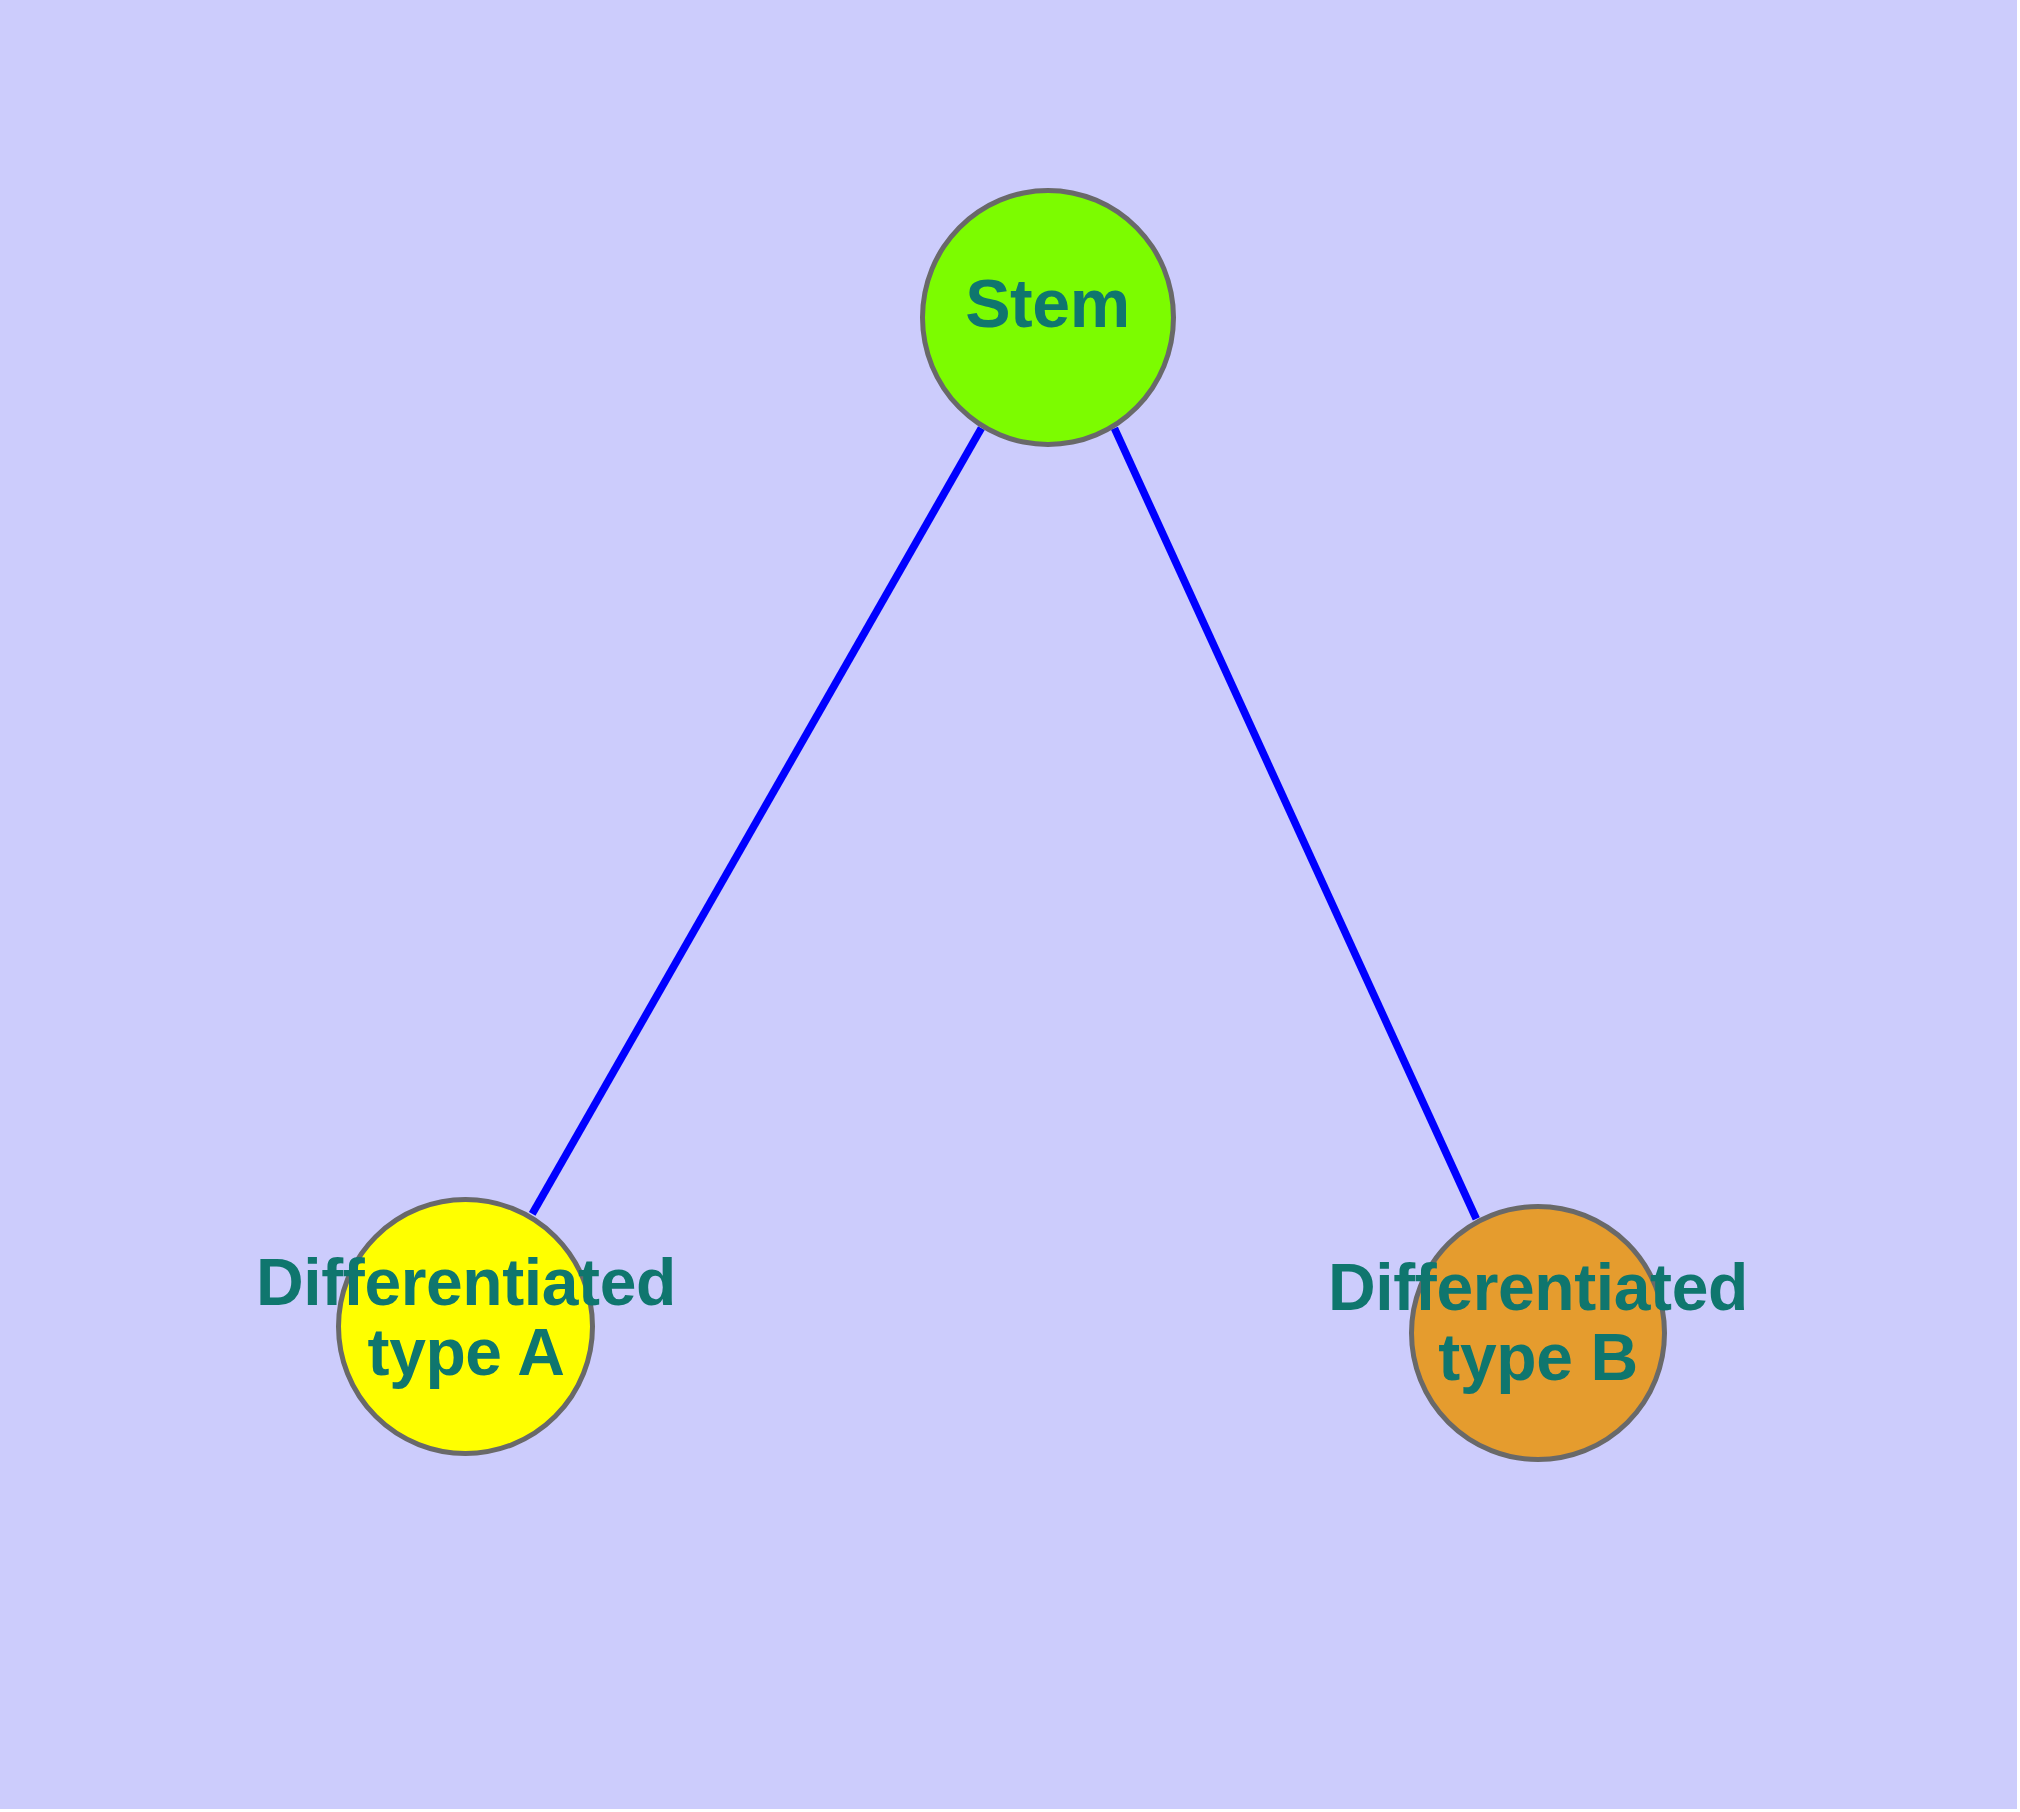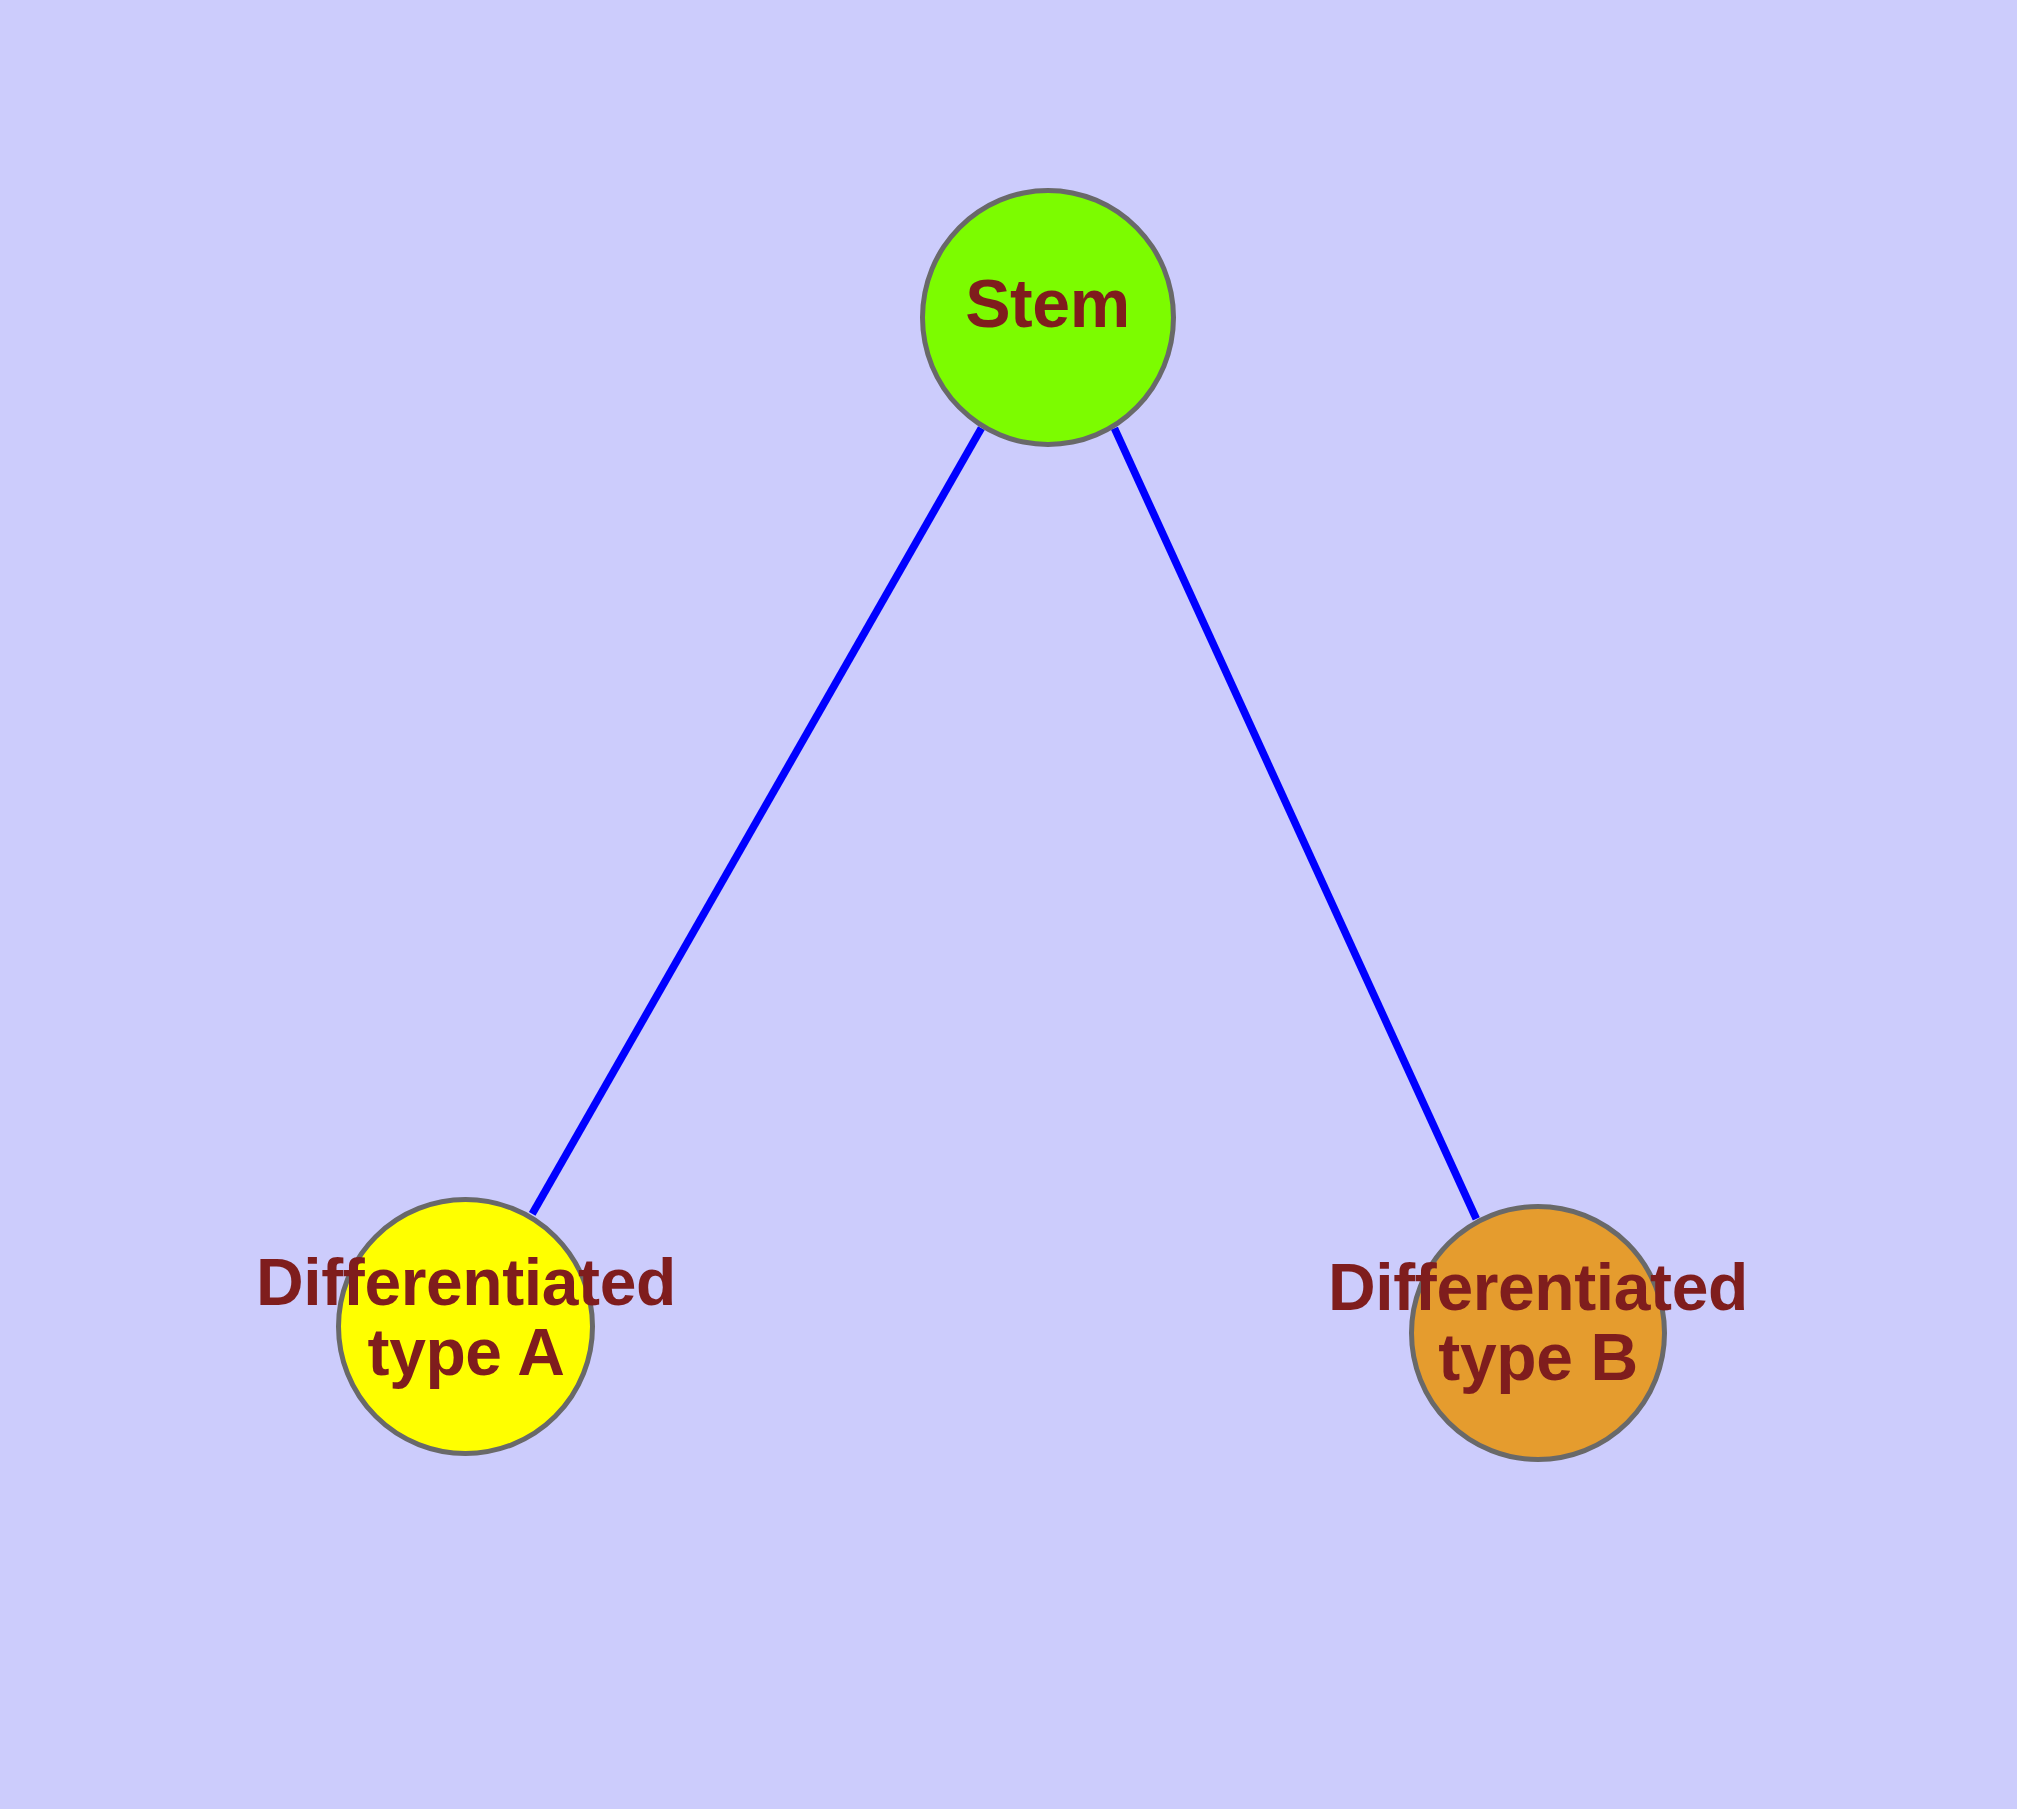--- a/index.html
+++ b/index.html
@@ -50,21 +50,21 @@
   }
   #node-diff-b {
     left: 1409px;
     top: 1204px;
     width: 258px;
     height: 258px;
     background: #e59c2e;
   }
   .node-label {
     position: absolute;
-    color: #7f1d1d;
+    color: #0f766e;
     font-weight: bold;
     text-align: center;
     white-space: pre;
     line-height: 1.06;
     letter-spacing: -0.4px;
     pointer-events: none;
   }
   #label-stem {
     left: 878px;
     top: 267px;

